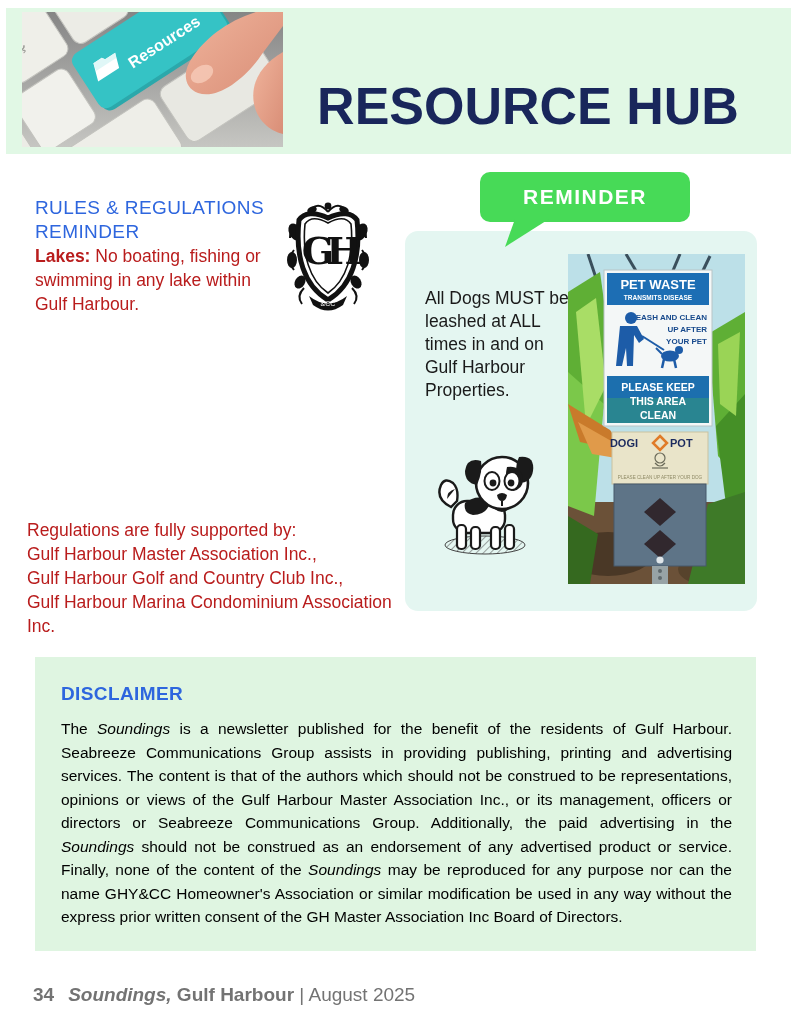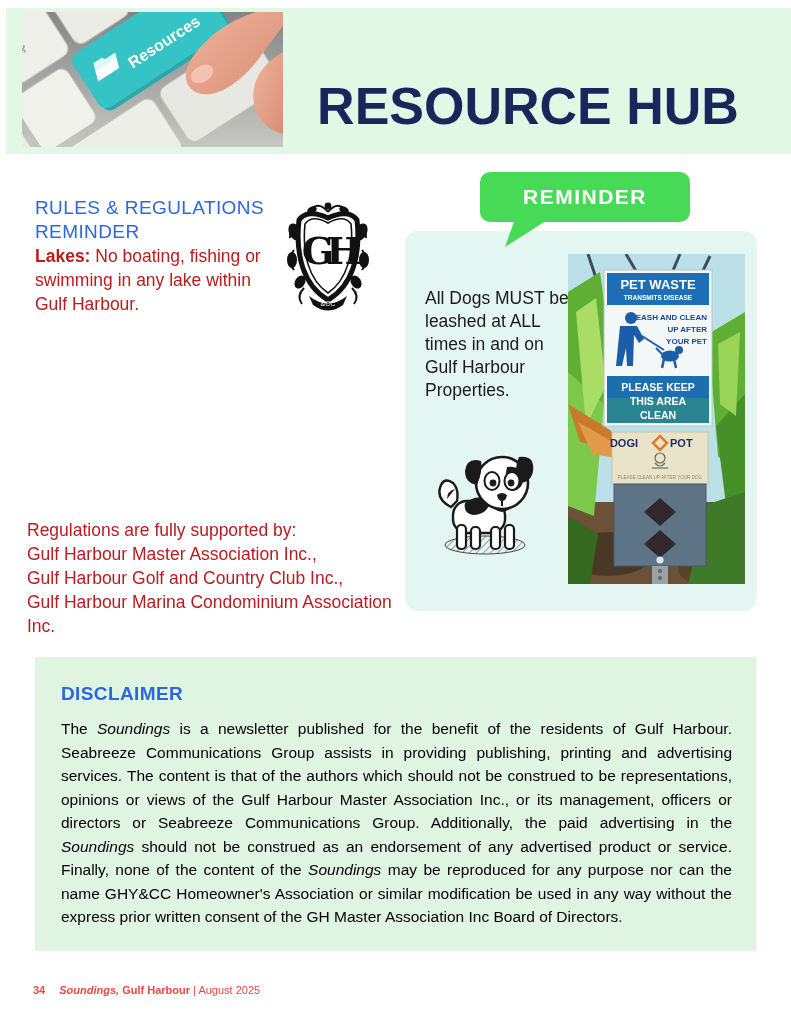--- a/index.html
+++ b/index.html
@@ -34,21 +34,21 @@
   .sign-photo { position:absolute; left:163px; top:23px; width:177px; height:330px; overflow:hidden; }
   .dog-cartoon { position:absolute; left:30px; top:214px; width:104px; height:112px; }
 
   
   .disclaimer-box { position:absolute; left:35px; top:657px; width:721px; background:#dff5e1; padding:26px 24px 22px 26px; }
   .disclaimer-heading { color:#2e66de; font-size:19px; font-weight:bold; letter-spacing:.4px; margin-bottom:8px; }
   .disclaimer-body { font-size:15.5px; line-height:23.5px; color:#000000; text-align:justify;margin-top:12px; }
   .disclaimer-body em { font-style:italic; }
 
   
-  .footer { position:absolute; left:33px; top:984px; font-size:11px; color:#ef4444; }
+  .footer { position:absolute; left:33px; top:984px; font-size:19px; color:#737373; }
   .footer .num { font-weight:bold; margin-right:14px; }
   .footer .mag { font-weight:bold; font-style:italic; }
   .footer .place { font-weight:bold; }
 </style>
 </head>
 <body>
 
 <div class="page">
 
   <div class="header-band"></div>

